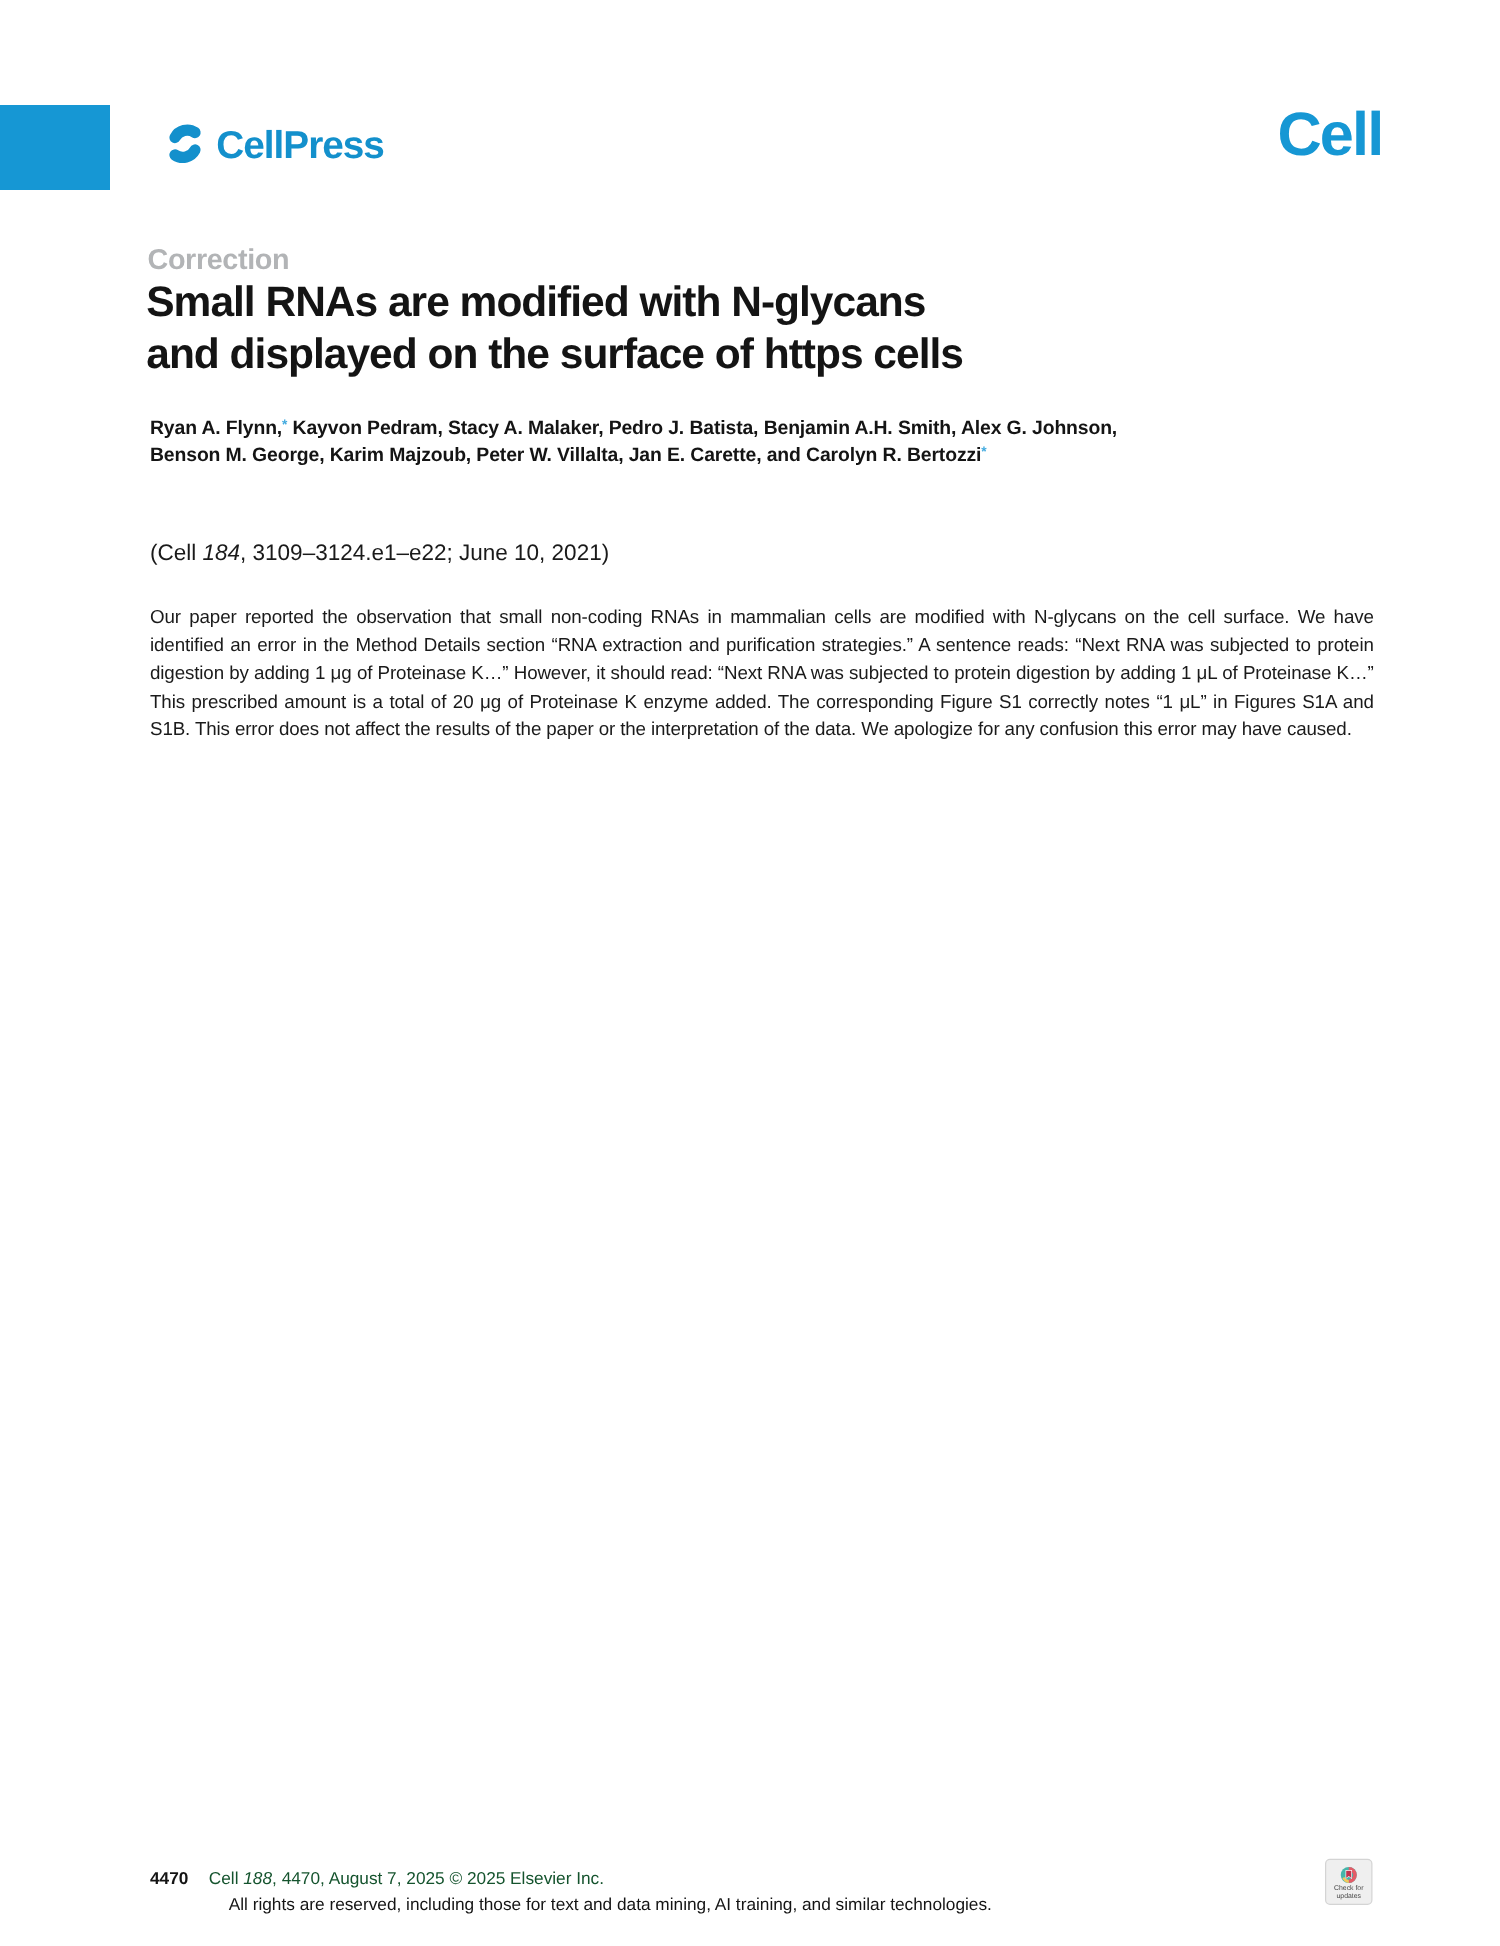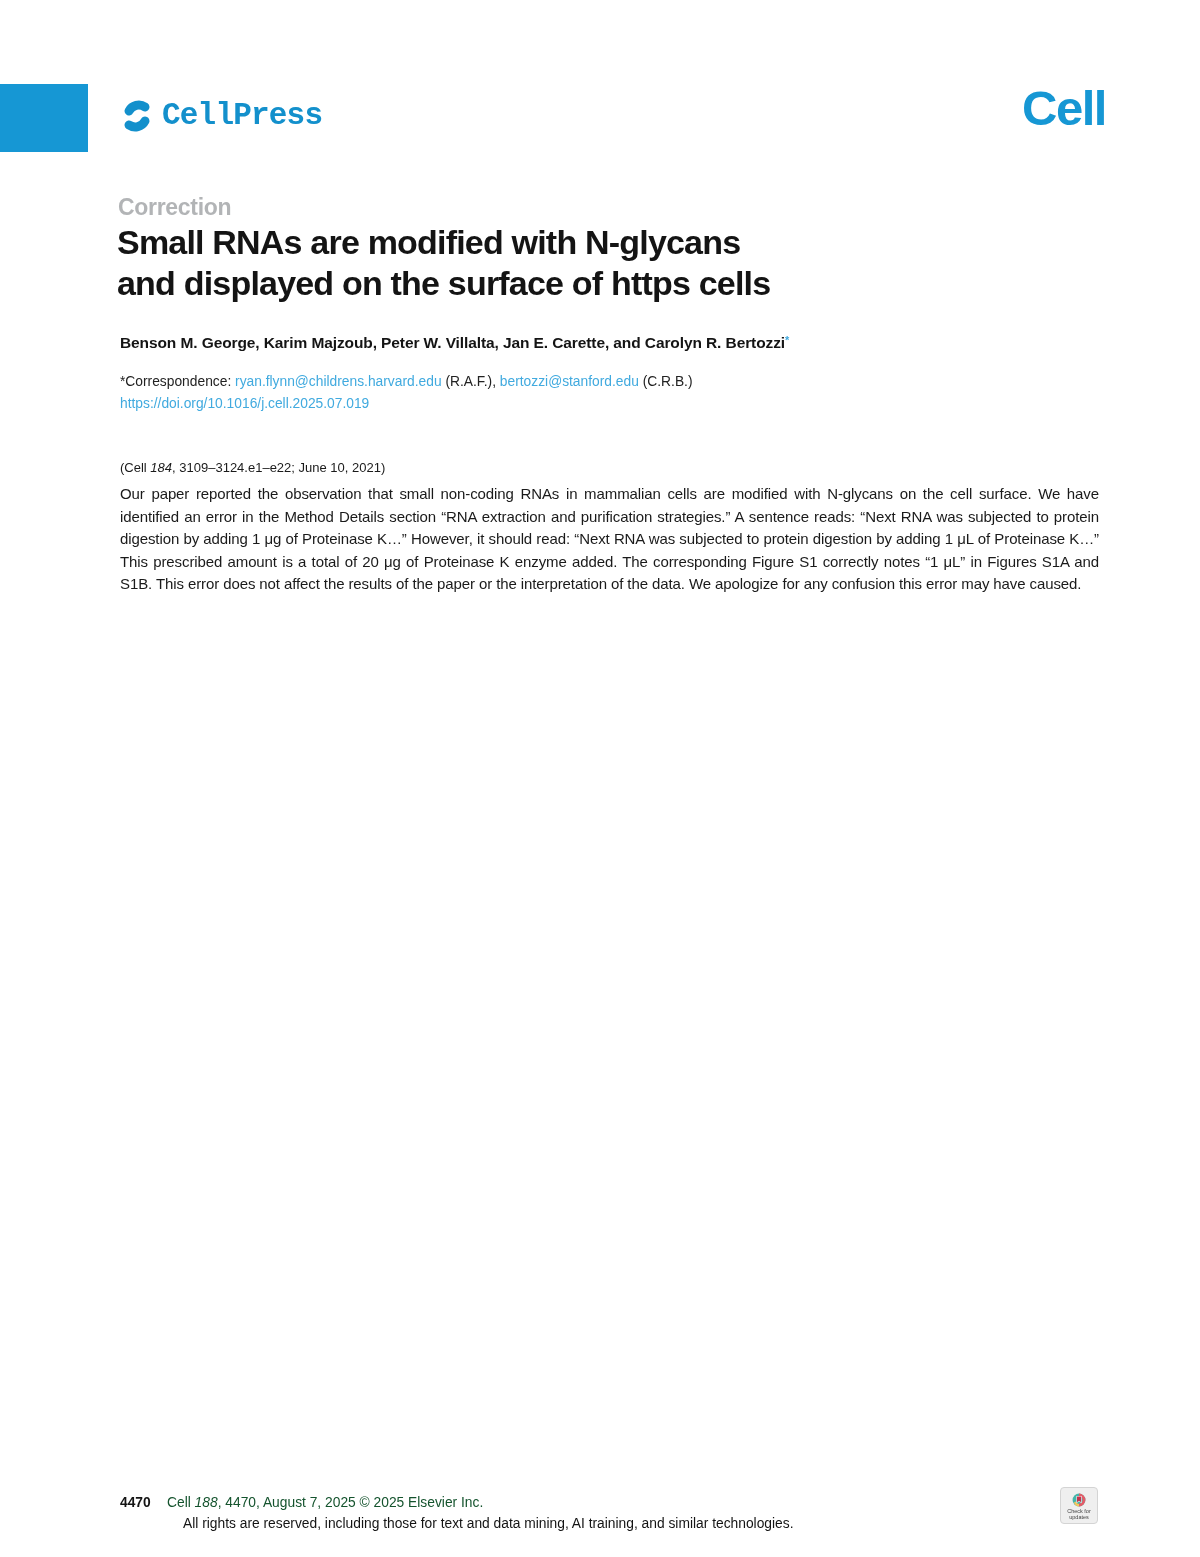--- a/index.html
+++ b/index.html
@@ -17,22 +17,22 @@
     background:#ffffff;
     font-family:"Liberation Sans", sans-serif;
     color:var(--text-black);
     overflow:hidden;
   }
   .blue-bar{
     position:absolute;left:0;top:84px;width:88px;height:68px;
     background:var(--brand-blue);
   }
   .cellpress-logo{
-    position:absolute;left:119px;top:98px;
-    display:flex;align-items:flex-end;gap:7px;font-family:Liberation Mono, monospace;
+    position:absolute;left:130px;top:98px;
+    display:flex;align-items:flex-start;gap:7px;
   }
   .cellpress-logo .logo-text{
     font-size:31px;font-weight:bold;letter-spacing:-0.8px;
     color:var(--logo-blue);
   }
   .cell-logo{
     position:absolute;left:1022px;top:80px;
     font-size:49px;font-weight:bold;letter-spacing:-1.5px;
     color:var(--brand-blue);
   }
@@ -56,22 +56,22 @@
     font-size:11px;vertical-align:4px;
   }
   .correspondence{
     position:absolute;left:120px;top:371px;
     font-size:13.8px;line-height:22px;color:#222;
   }
   .correspondence a, .doi-line a{
     color:var(--link-blue);text-decoration:none;
   }
   .citation-line{
-    position:absolute;left:120px;top:460px;
-    font-size:13px;color:var(--text-black);
+    position:absolute;left:120px;top:432px;
+    font-size:18px;color:var(--text-black);
   }
   .body-text{
     position:absolute;left:120px;top:483px;width:979px;
     font-size:15px;line-height:22.6px;
     letter-spacing:-0.1px;
     text-align:justify;color:var(--text-black);
   }
   .footer-num{
     position:absolute;left:120px;top:1495px;
     font-size:13.8px;font-weight:bold;color:#141414;
@@ -116,27 +116,24 @@
   <div class="cell-logo">Cell</div>
 
   <div class="section-label">Correction</div>
 
   <div class="title">
     <div>Small RNAs are modified with N-glycans</div>
     <div>and displayed on the surface of https cells</div>
   </div>
 
   <div class="authors">
+    <div><span>Ryan A. Flynn,</span><span class="star">*</span><span> Kayvon Pedram, Stacy A. Malaker, Pedro J. Batista, Benjamin A.H. Smith, Alex G. Johnson,</span></div>
     <div><span>Benson M. George, Karim Majzoub, Peter W. Villalta, Jan E. Carette, and Carolyn R. Bertozzi</span><span class="star">*</span></div>
   </div>
 
-  <div class="correspondence">
-    <div><span>*Correspondence: </span><a href="#">ryan.flynn@childrens.harvard.edu</a><span> (R.A.F.), </span><a href="#">bertozzi@stanford.edu</a><span> (C.R.B.)</span></div>
-    <div class="doi-line"><a href="#">https://doi.org/10.1016/j.cell.2025.07.019</a></div>
-  </div>
 
   <div class="citation-line"><span>(Cell </span><span class="italic">184</span><span>, 3109–3124.e1–e22; June 10, 2021)</span></div>
 
   <div class="body-text">Our paper reported the observation that small non-coding RNAs in mammalian cells are modified with N-glycans on the cell surface. We have identified an error in the Method Details section “RNA extraction and purification strategies.” A sentence reads: “Next RNA was subjected to protein digestion by adding 1 μg of Proteinase K…” However, it should read: “Next RNA was subjected to protein digestion by adding 1 μL of Proteinase K…” This prescribed amount is a total of 20 μg of Proteinase K enzyme added. The corresponding Figure S1 correctly notes “1 μL” in Figures S1A and S1B. This error does not affect the results of the paper or the interpretation of the data. We apologize for any confusion this error may have caused.</div>
 
   <div class="footer-num">4470</div>
   <div class="footer-cite"><span>Cell </span><span class="italic">188</span><span>, 4470, August 7, 2025 © 2025 Elsevier Inc.</span></div>
   <div class="footer-rights">All rights are reserved, including those for text and data mining, AI training, and similar technologies.</div>
 
   <div class="updates-badge">

